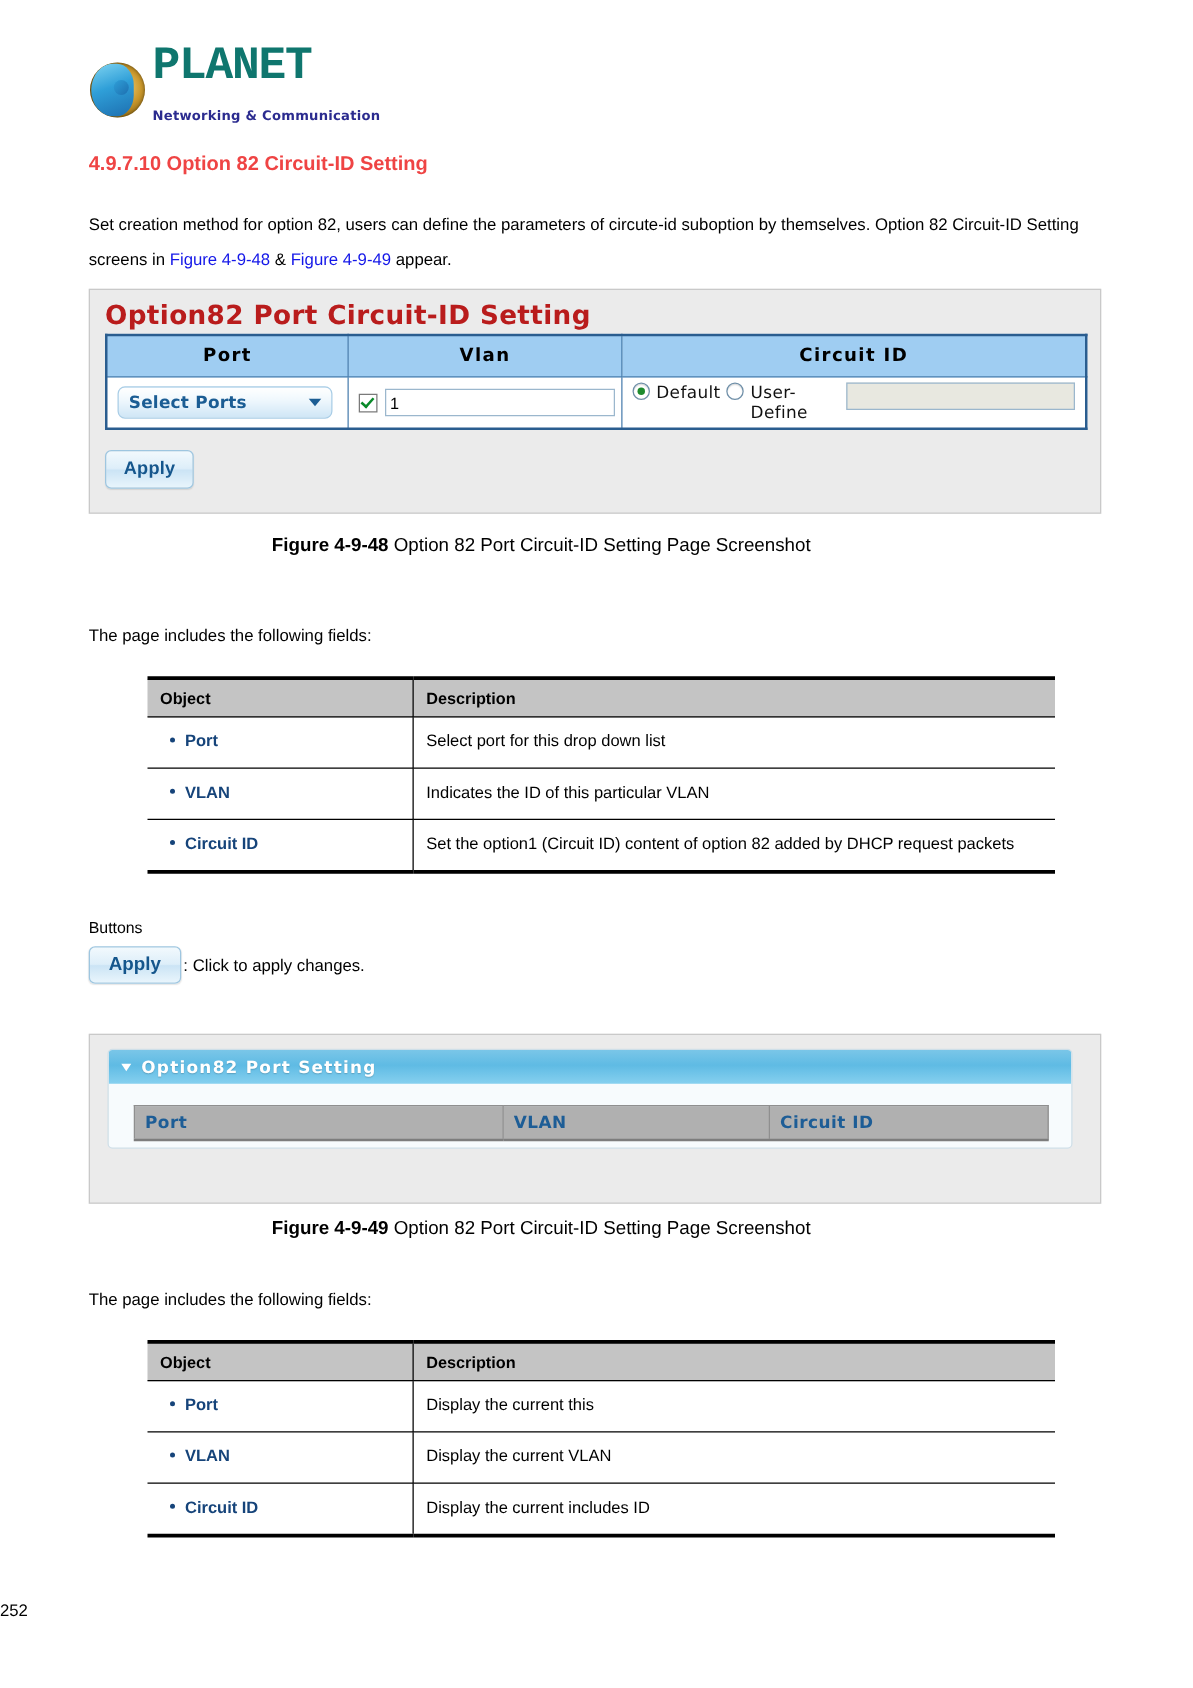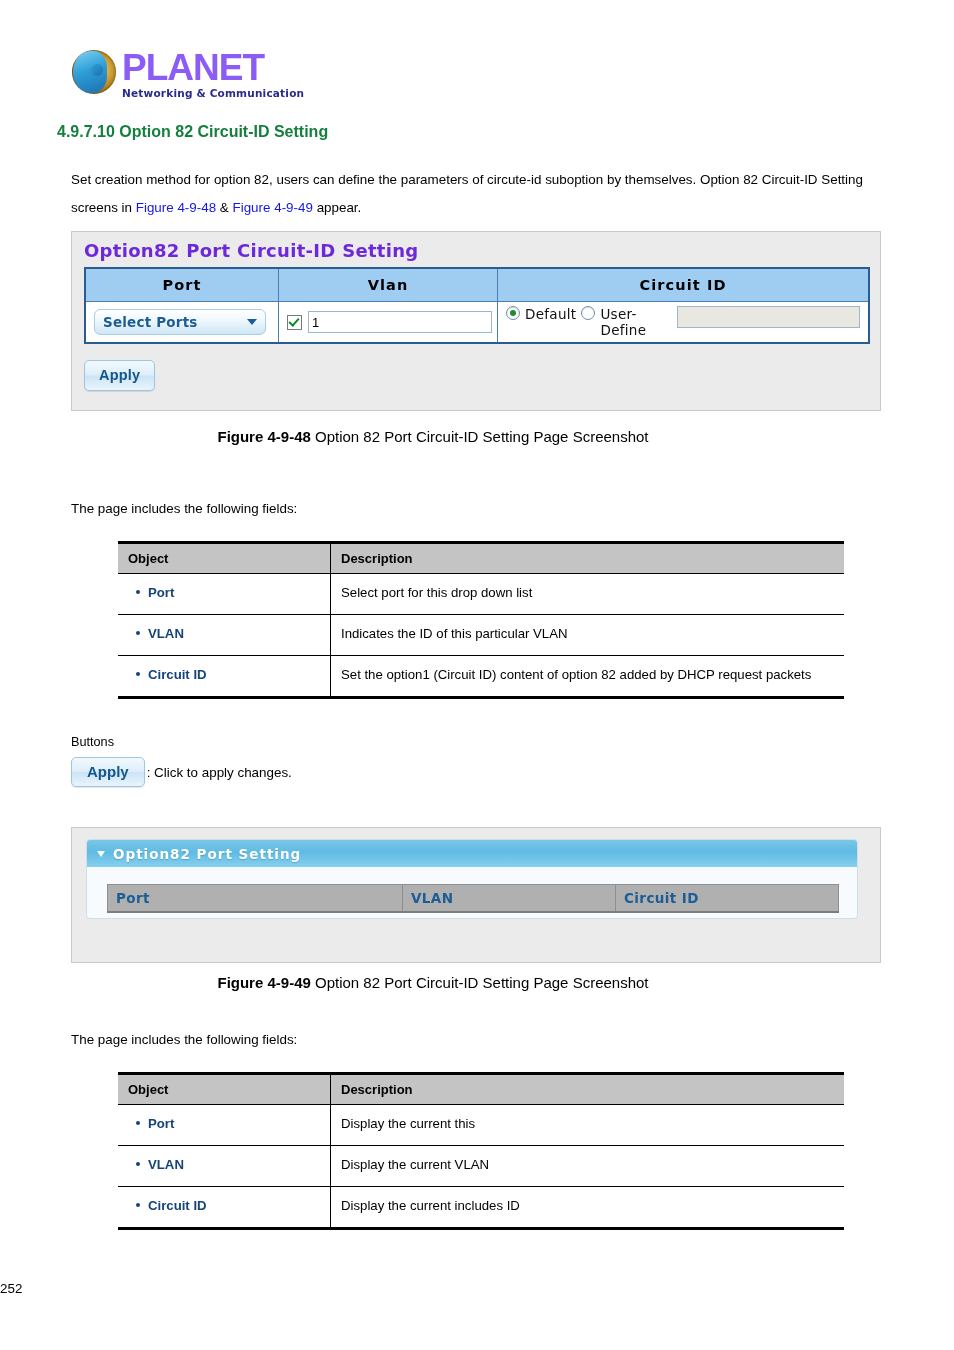--- a/index.html
+++ b/index.html
@@ -47,45 +47,45 @@
   .globe:after {
     content: "";
     position: absolute;
     left: 19px; top: 14px;
     width: 12px; height: 12px;
     border-radius: 50%;
     background: linear-gradient(135deg,#2f9fd8,#1d6fb0);
   }
   .logo-text { line-height: 1; }
   .logo-word {
-    font-family: Liberation Sans, sans-serif;
+    font-family: Liberation Mono, monospace;
     font-size: 37px;
     font-weight: 700;
     letter-spacing: -1px;
-    color: #8b5cf6;
+    color: #0f766e;
     display: block;
   }
   .logo-tag {
     font-family: "DejaVu Sans", sans-serif;
     font-size: 10.5px;
     font-weight: 700;
     color: #2b2b8f;
     display: block;
-    margin-top: 2px;
+    margin-top: 16px;
     letter-spacing: .2px;
   }
 
   
   .sec-title {
     position: absolute;
-    left: 57px;
+    left: 71px;
     top: 123px;
     font-size: 16px;
     font-weight: 700;
-    color: #15803d;
+    color: #ef4444;
   }
   .para {
     position: absolute;
     left: 71px;
     width: 812px;
     font-size: 13.4px;
     line-height: 28px;
     color: #000;
   }
   .para a, .reflink {
@@ -164,23 +164,23 @@
     width: 810px;
     height: 180px;
     background: #ebebeb;
     border: 1px solid #c9c9c9;
     box-sizing: border-box;
   }
   .shot1-title {
     position: absolute;
     left: 12px;
     top: 8px;
-    font-size: 18px;
-    font-weight: 700;
-    color: #6d28d9;
+    font-size: 21px;
+    font-weight: 700;
+    color: #b91c1c;
     letter-spacing: .3px;
     font-family: "DejaVu Sans", sans-serif;
   }
   .cfg-table {
     position: absolute;
     left: 12px;
     top: 35px;
     width: 786px;
     border: 2px solid #2a5d8f;
     border-collapse: collapse;

